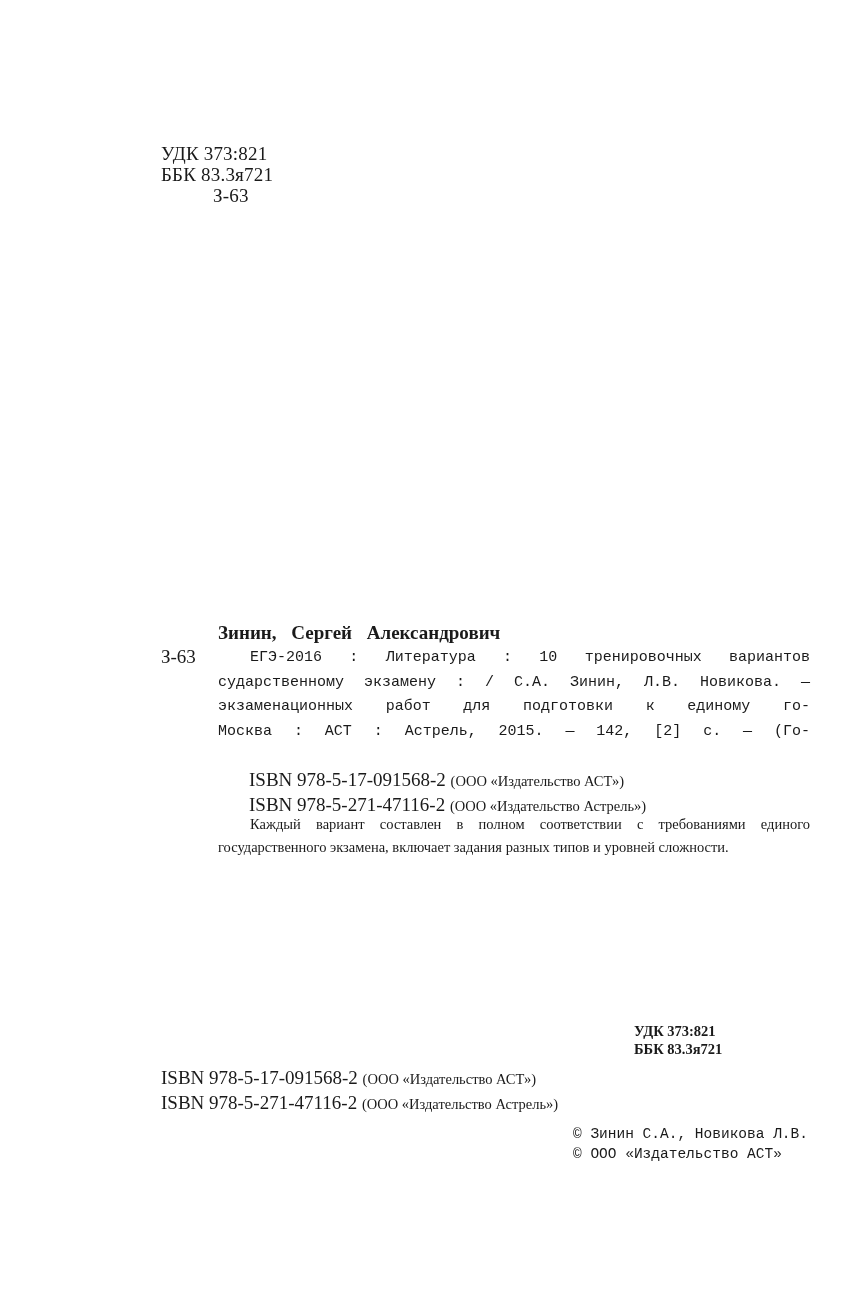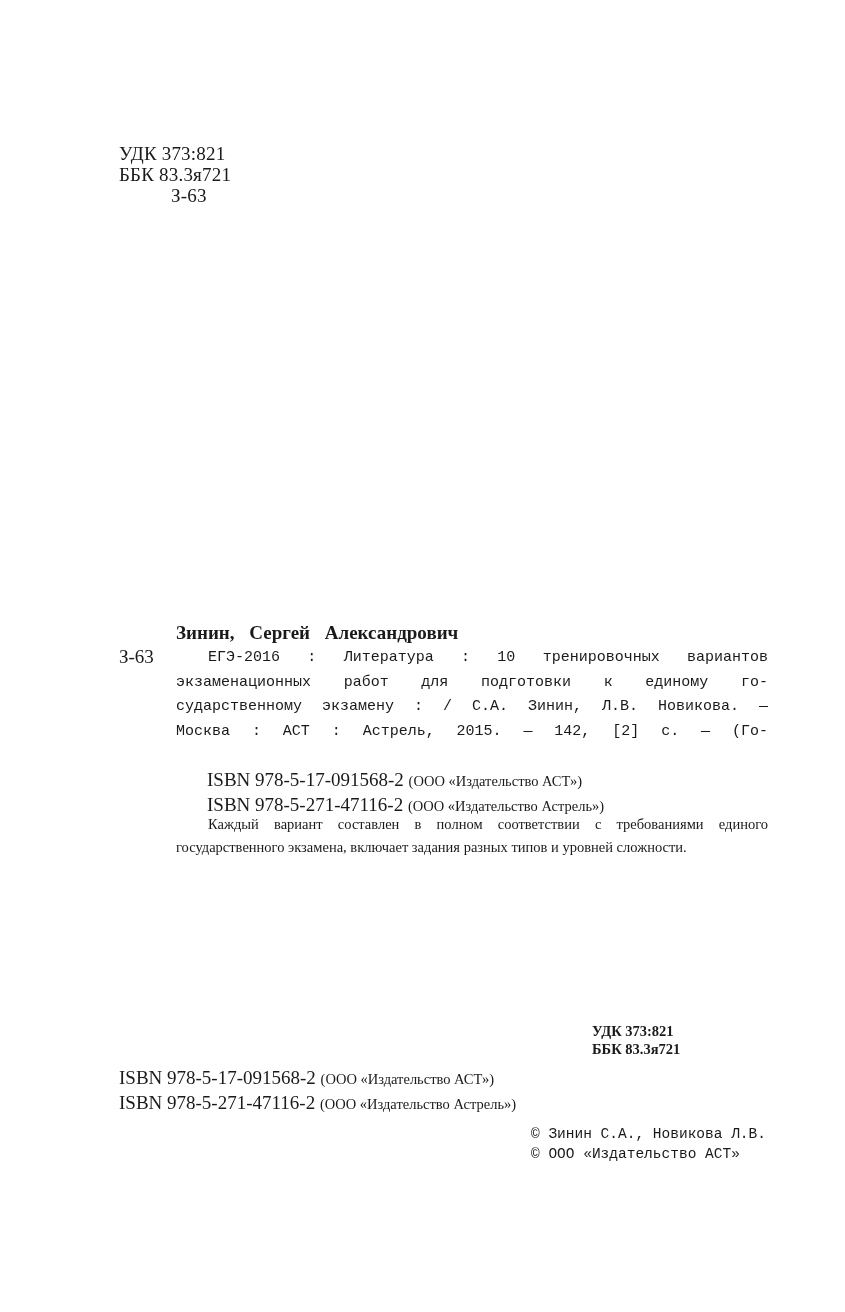--- a/index.html
+++ b/index.html
@@ -8,21 +8,21 @@
       background: #ffffff;
     }
     body {
       width: 845px;
       height: 1312px;
       position: relative;
       overflow: hidden;
       color: #1a1a1a;
       font-family: "DejaVu Serif", "Liberation Serif", serif;
     }
-    .abs { position: absolute; }
+    .abs { position: absolute; margin-left: 42px; }
 
     
     .top-codes {
       left: 119px;
       top: 143px;
       font-size: 19px;
       line-height: 21px;
       font-family: "Liberation Serif", "DejaVu Serif", serif;
       letter-spacing: 0.2px;
     }
@@ -123,22 +123,22 @@
   <div>ББК 83.3я721</div>
   <div class="indent">З-63</div>
 </div>
 
 <div class="abs author">Зинин, Сергей Александрович</div>
 
 <div class="abs card-code">З-63</div>
 
 <div class="abs card-body">
   <div class="just title-line">ЕГЭ-2016 : Литература : 10 тренировочных вариантов</div>
+  <div class="just">сударственному экзамену : / С.А. Зинин, Л.В. Новикова. —</div>
   <div class="just">экзаменационных работ для подготовки к единому го-</div>
-  <div class="just">сударственному экзамену : / С.А. Зинин, Л.В. Новикова. —</div>
   <div class="just">Москва : АСТ : Астрель, 2015. — 142, [2] с. — (Го-</div>
 </div>
 
 <div class="abs isbn-block">
   <div>
     <span>ISBN 978-5-17-091568-2</span>
     <span class="pub">(ООО «Издательство АСТ»)</span>
   </div>
   <div>
     <span>ISBN 978-5-271-47116-2</span>

